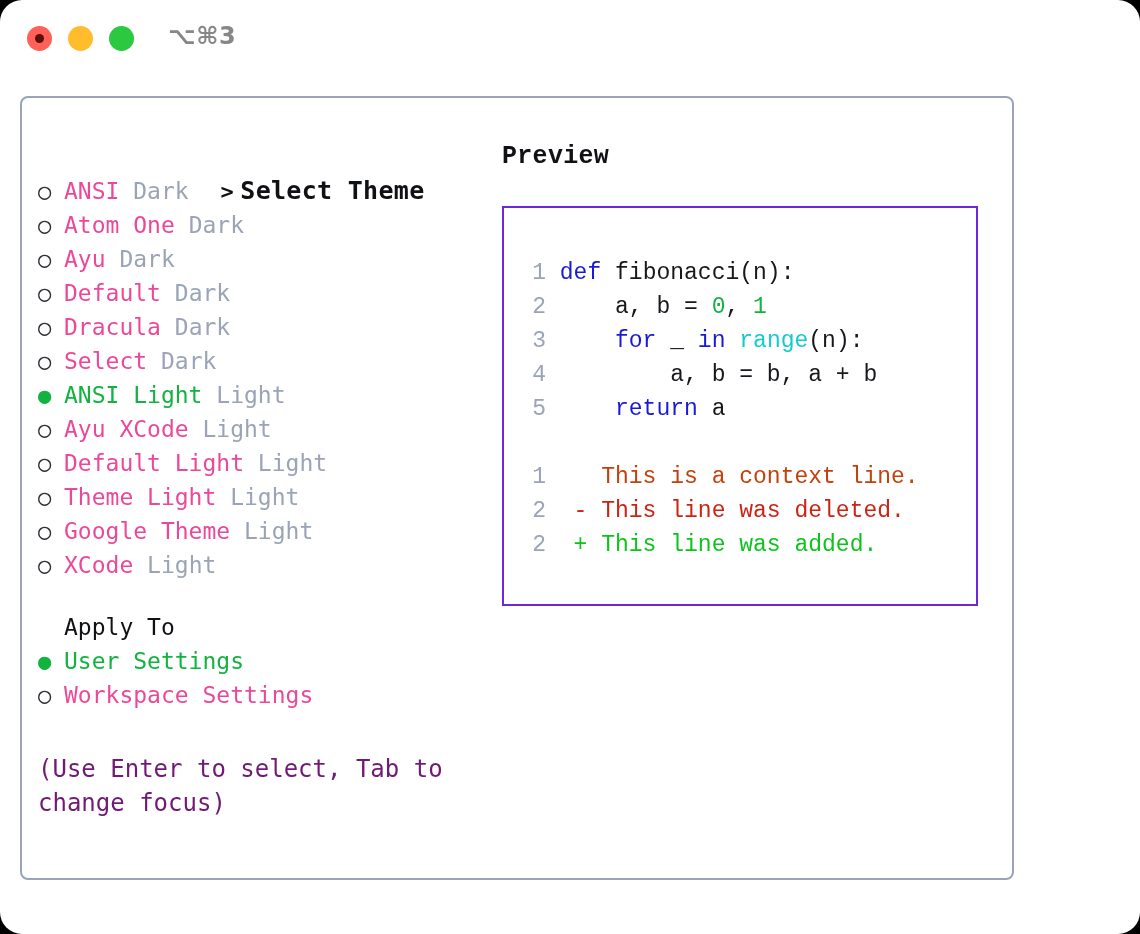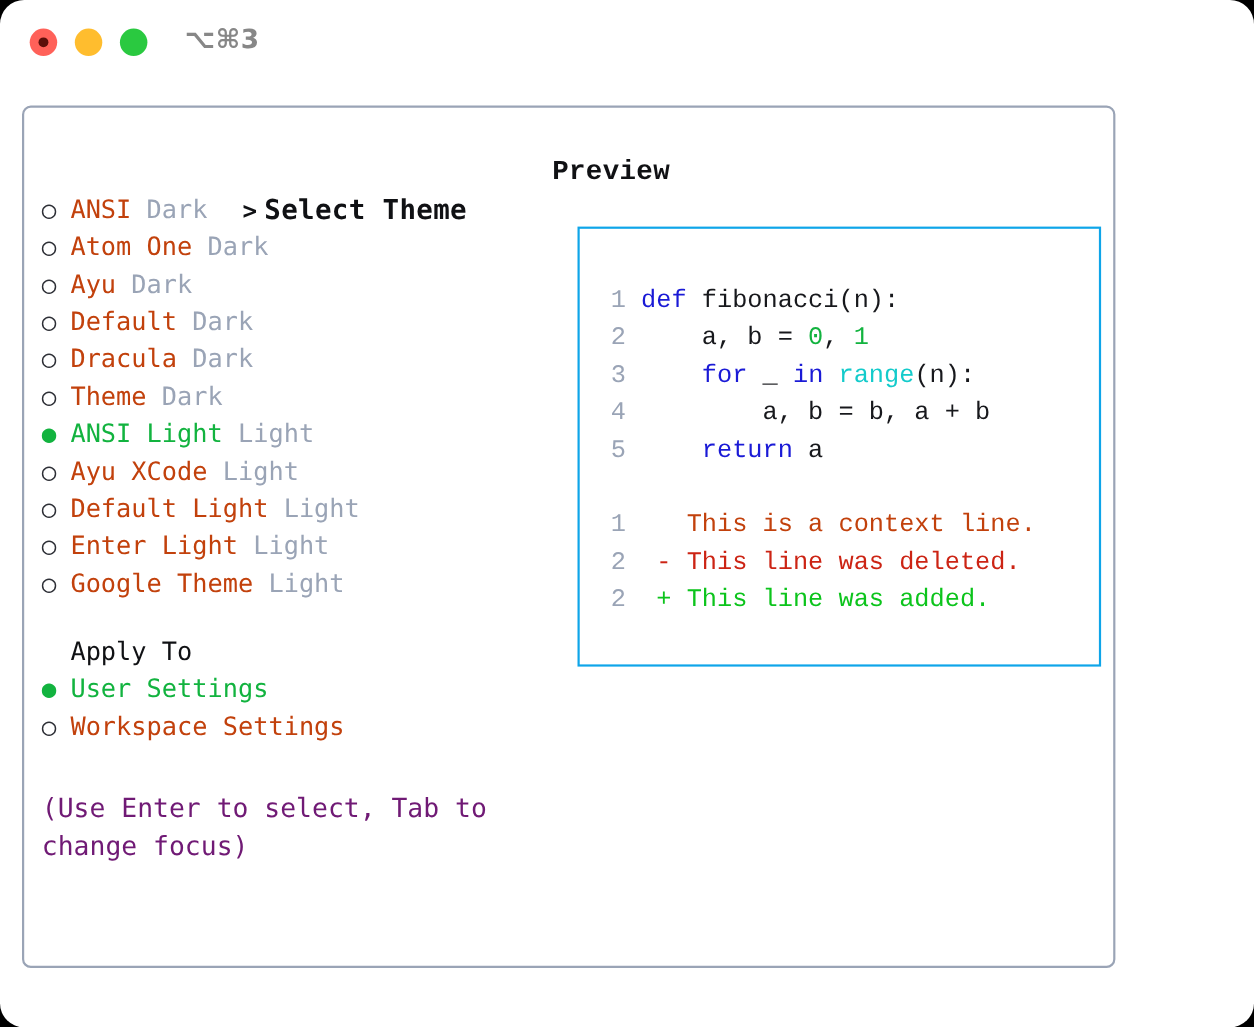--- a/index.html
+++ b/index.html
@@ -108,21 +108,21 @@
   .row.selected .name   { color: #12b33f; }
   .header-row {
     font-weight: bold;
     font-size: 25px;
     color: #101114;
     letter-spacing: 0.3px;
     text-align: center;
   }
   .header-row .marker { font-weight: bold; color: #101114; }
   .badge { color: #9aa4b6; }
-  .name  { color: #c2410c; }
+  .name  { color: #ec4899; }
 
   #apply-block { margin-top: 28px; }
   .section-label {
     height: 34px;
     line-height: 34px;
     font-size: 23px;
     color: #101114;
     padding-left: 26px;
     white-space: pre;
   }
@@ -147,25 +147,24 @@
     font-size: 25px;
     font-weight: bold;
     color: #101114;
     letter-spacing: 0.3px;
     line-height: 34px;
   }
   #preview-box {
     margin-top: 32px;
     width: 476px;
     height: 400px;
-    border: 2px solid #0ea5e9;
+    border: 2px solid #6d28d9;
     box-sizing: border-box;
     background: #ffffff;
     position: relative;
-    margin-left: 23px;
   }
   #code {
     position: absolute;
     left: 16px;
     top: 48px;
     font-size: 23px;
     line-height: 34px;
     white-space: pre;
   }
   .cline { white-space: pre; }
@@ -205,26 +204,27 @@
       <div class="row header-row">
         <span class="marker">&gt;</span><span>Select Theme</span>
       </div>
 
       <div id="theme-items">
           <div class="row"><span class="marker">○</span><span class="name">ANSI</span><span class="badge"> Dark</span></div>
           <div class="row"><span class="marker">○</span><span class="name">Atom One</span><span class="badge"> Dark</span></div>
           <div class="row"><span class="marker">○</span><span class="name">Ayu</span><span class="badge"> Dark</span></div>
           <div class="row"><span class="marker">○</span><span class="name">Default</span><span class="badge"> Dark</span></div>
           <div class="row"><span class="marker">○</span><span class="name">Dracula</span><span class="badge"> Dark</span></div>
-          <div class="row"><span class="marker">○</span><span class="name">Theme</span><span class="badge"> Dark</span></div>
+          <div class="row"><span class="marker">○</span><span class="name">Select</span><span class="badge"> Dark</span></div>
           <div class="row selected"><span class="marker">●</span><span class="name">ANSI Light</span><span class="badge"> Light</span></div>
           <div class="row"><span class="marker">○</span><span class="name">Ayu XCode</span><span class="badge"> Light</span></div>
           <div class="row"><span class="marker">○</span><span class="name">Default Light</span><span class="badge"> Light</span></div>
-          <div class="row"><span class="marker">○</span><span class="name">Enter Light</span><span class="badge"> Light</span></div>
+          <div class="row"><span class="marker">○</span><span class="name">Theme Light</span><span class="badge"> Light</span></div>
           <div class="row"><span class="marker">○</span><span class="name">Google Theme</span><span class="badge"> Light</span></div>
+          <div class="row"><span class="marker">○</span><span class="name">XCode</span><span class="badge"> Light</span></div>
         </div>
 
       <div id="apply-block">
         <div class="section-label">Apply To</div>
         <div id="apply-items">
             <div class="row selected"><span class="marker">●</span><span class="name">User Settings</span></div>
             <div class="row"><span class="marker">○</span><span class="name">Workspace Settings</span></div>
           </div>
       </div>
 

